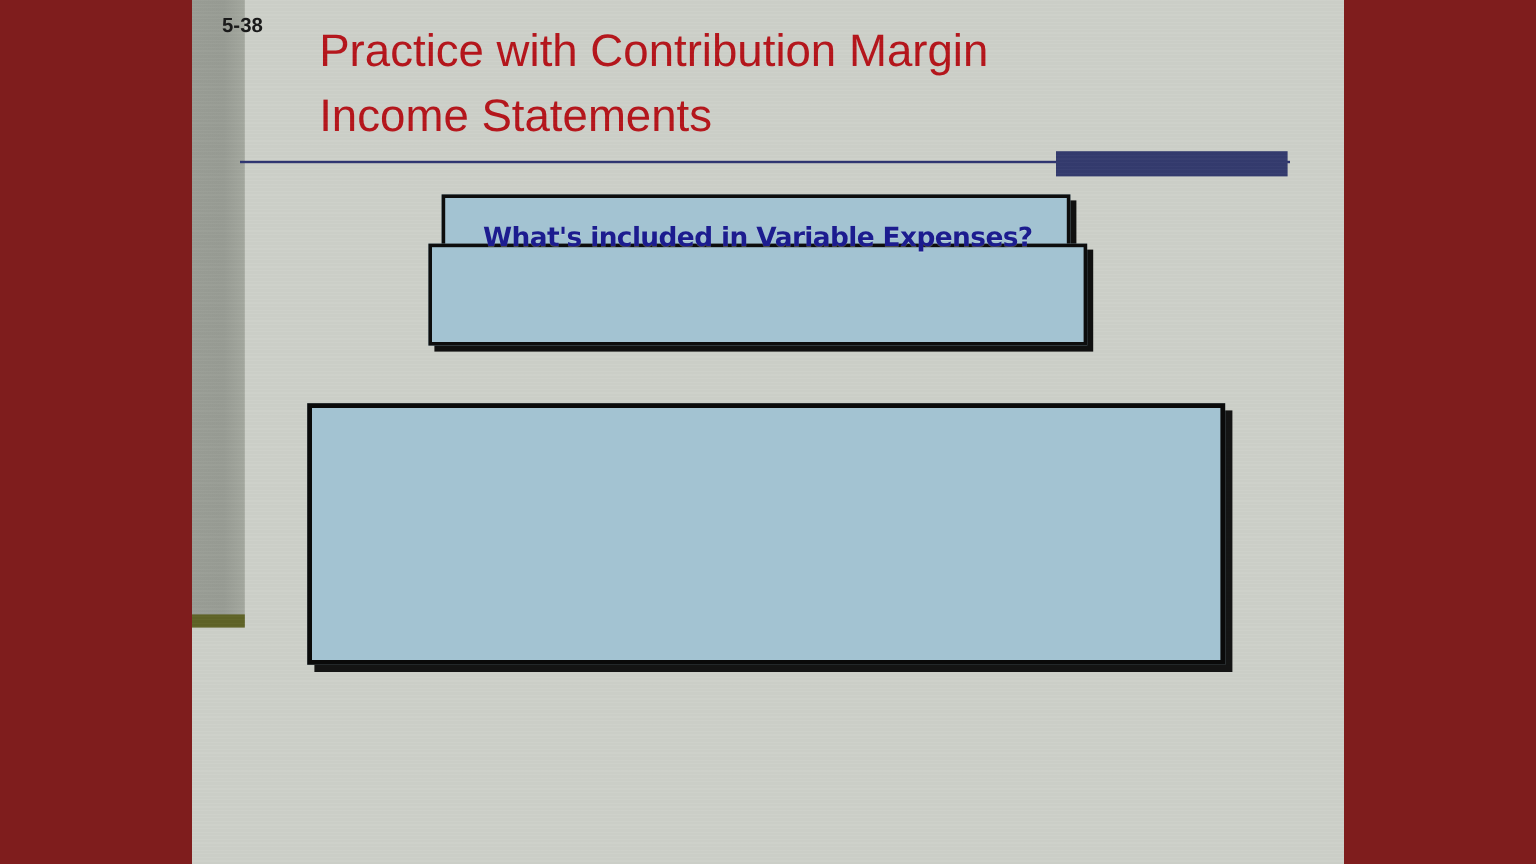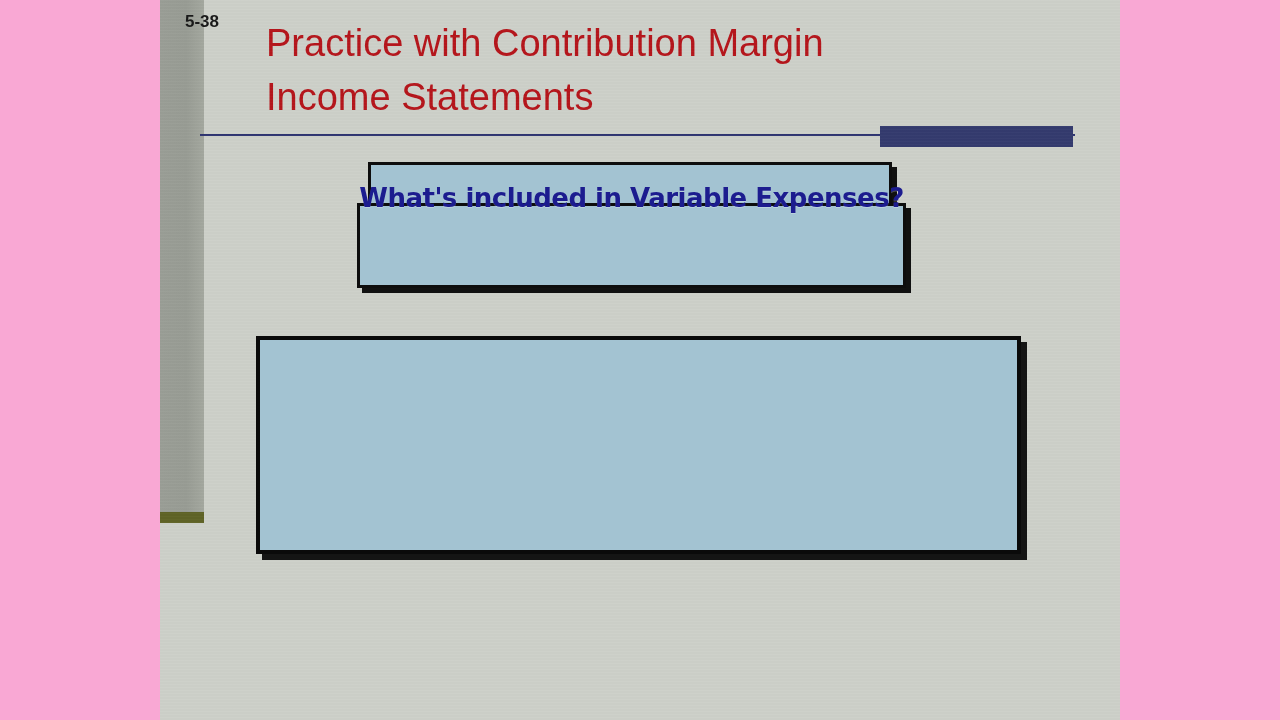--- a/index.html
+++ b/index.html
@@ -13,21 +13,21 @@
     height: 720px;
     overflow: hidden;
     font-family: "Liberation Sans", sans-serif;
   }
 
   
   #stage {
     position: relative;
     width: 1280px;
     height: 720px;
-    background: #f9a8d4;
+    background: #7f1d1d;
   }
 
   
   #slide {
     position: absolute;
     left: 160px;
     top: 0;
     width: 960px;
     height: 720px;
     background: #cdd0c9;
@@ -130,21 +130,21 @@
     width: 549px;
     height: 85px;
     z-index: 3;
   }
   .question-text {
     position: absolute;
     left: 197px;
     top: 170px;
     width: 549px;
     text-align: center;
-    font-size: 26px;
+    font-size: 22px;
     line-height: 57px;
     font-weight: bold;
     color: #1c1c8f;
     font-family: "DejaVu Sans", sans-serif;
     letter-spacing: -0.5px;
     z-index: 5;
     text-shadow: 0 1px 0 rgba(255,255,255,0.25);
   }
 
   

